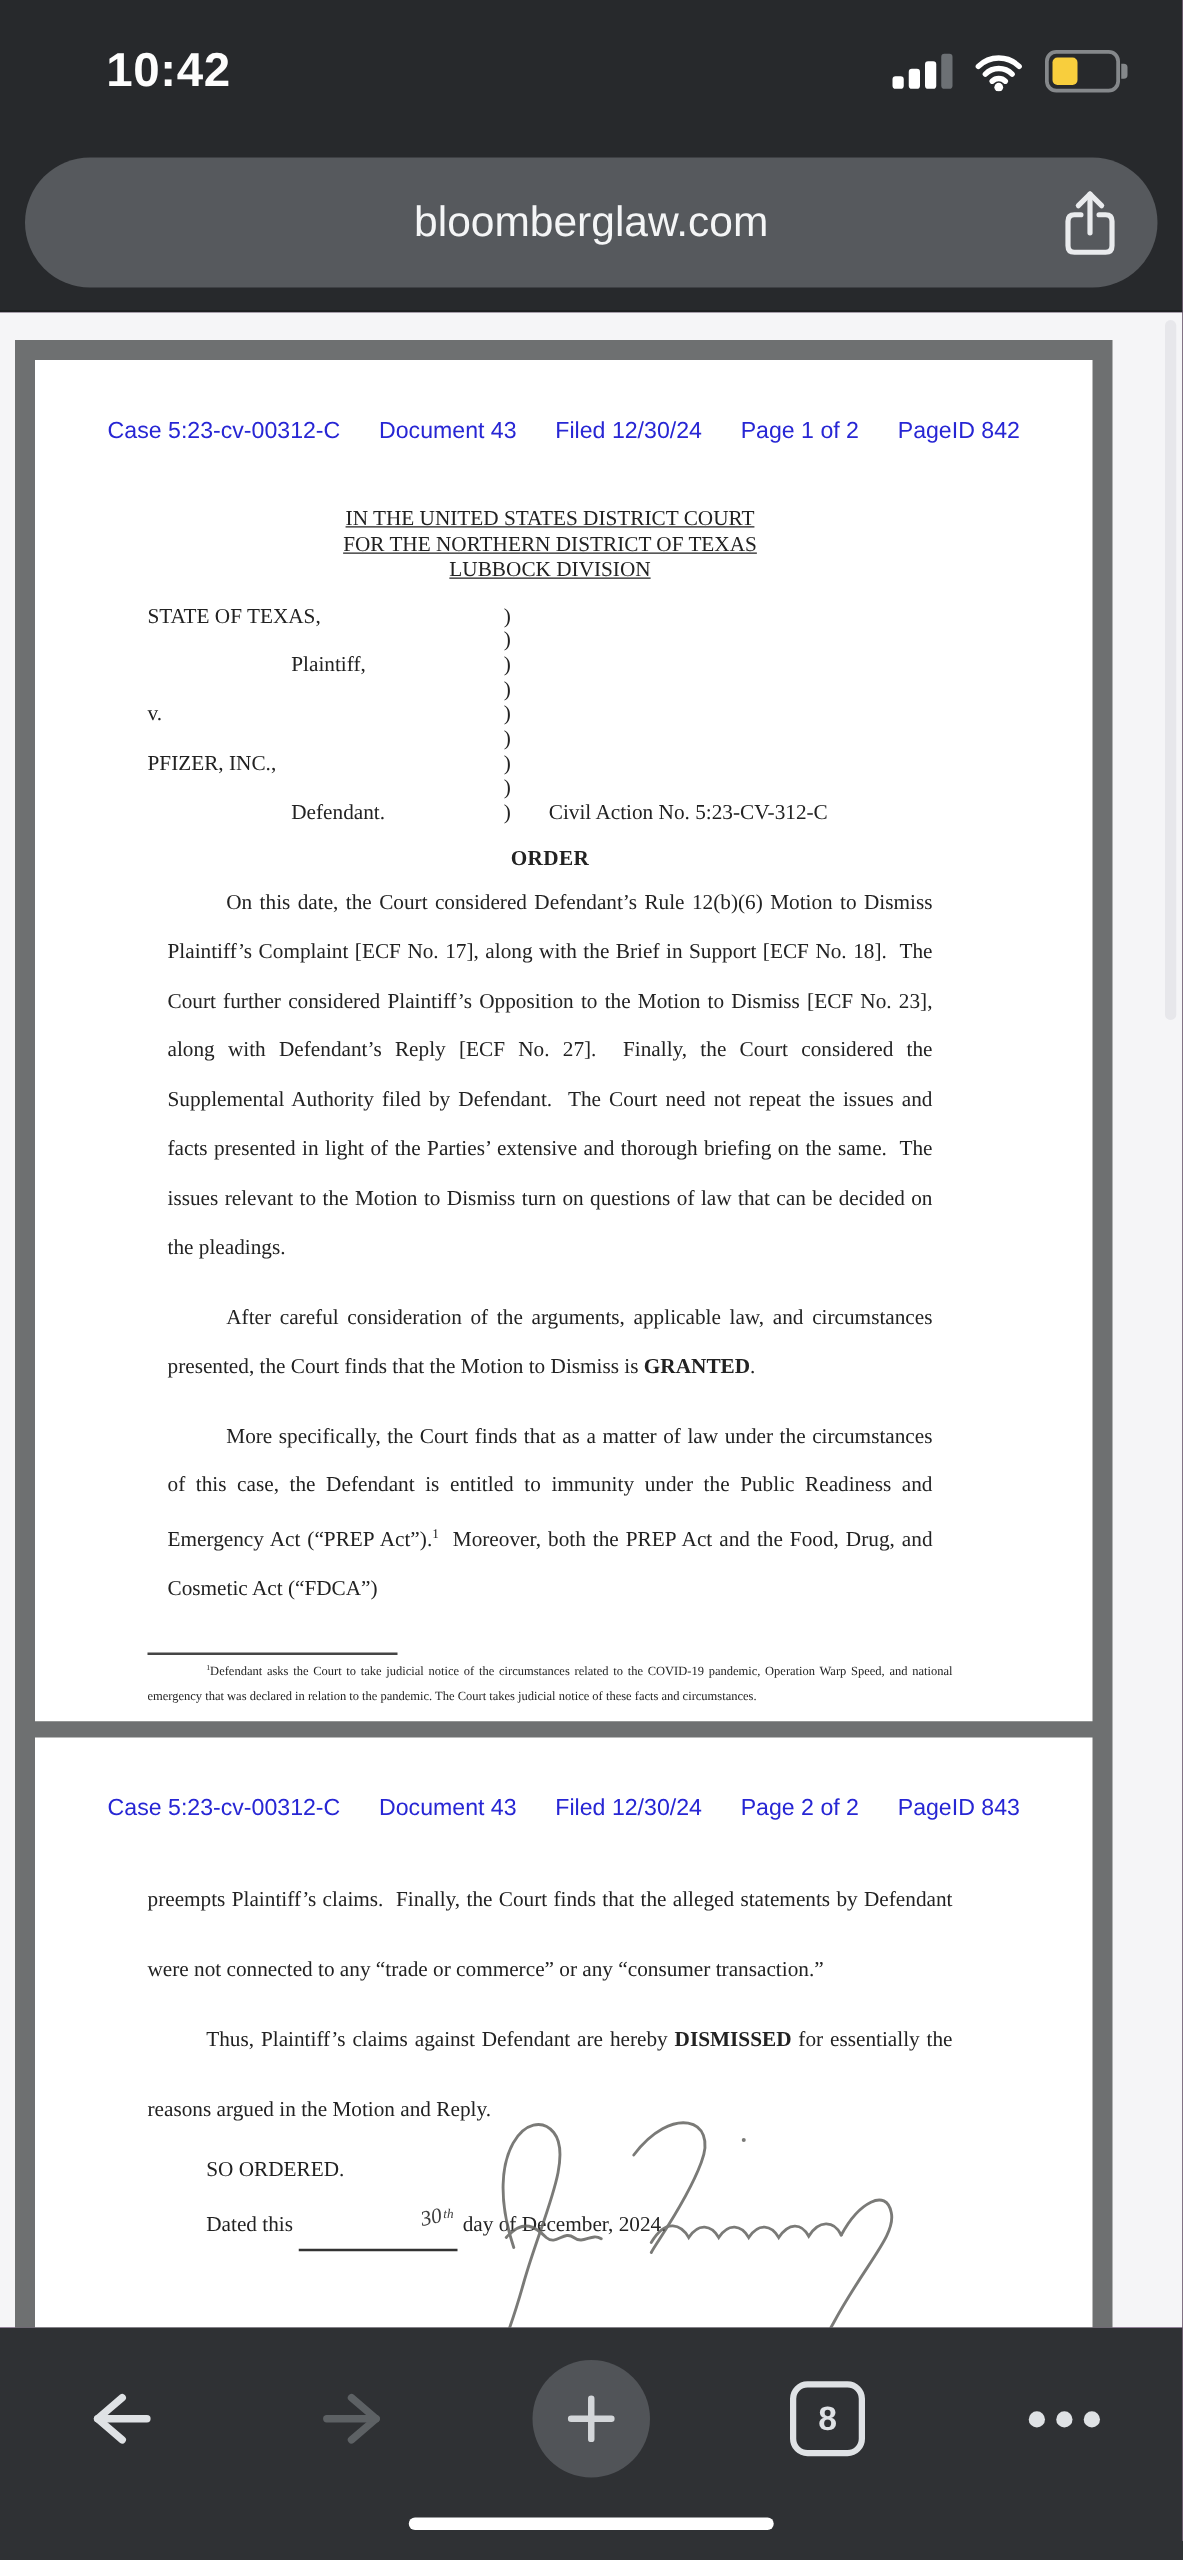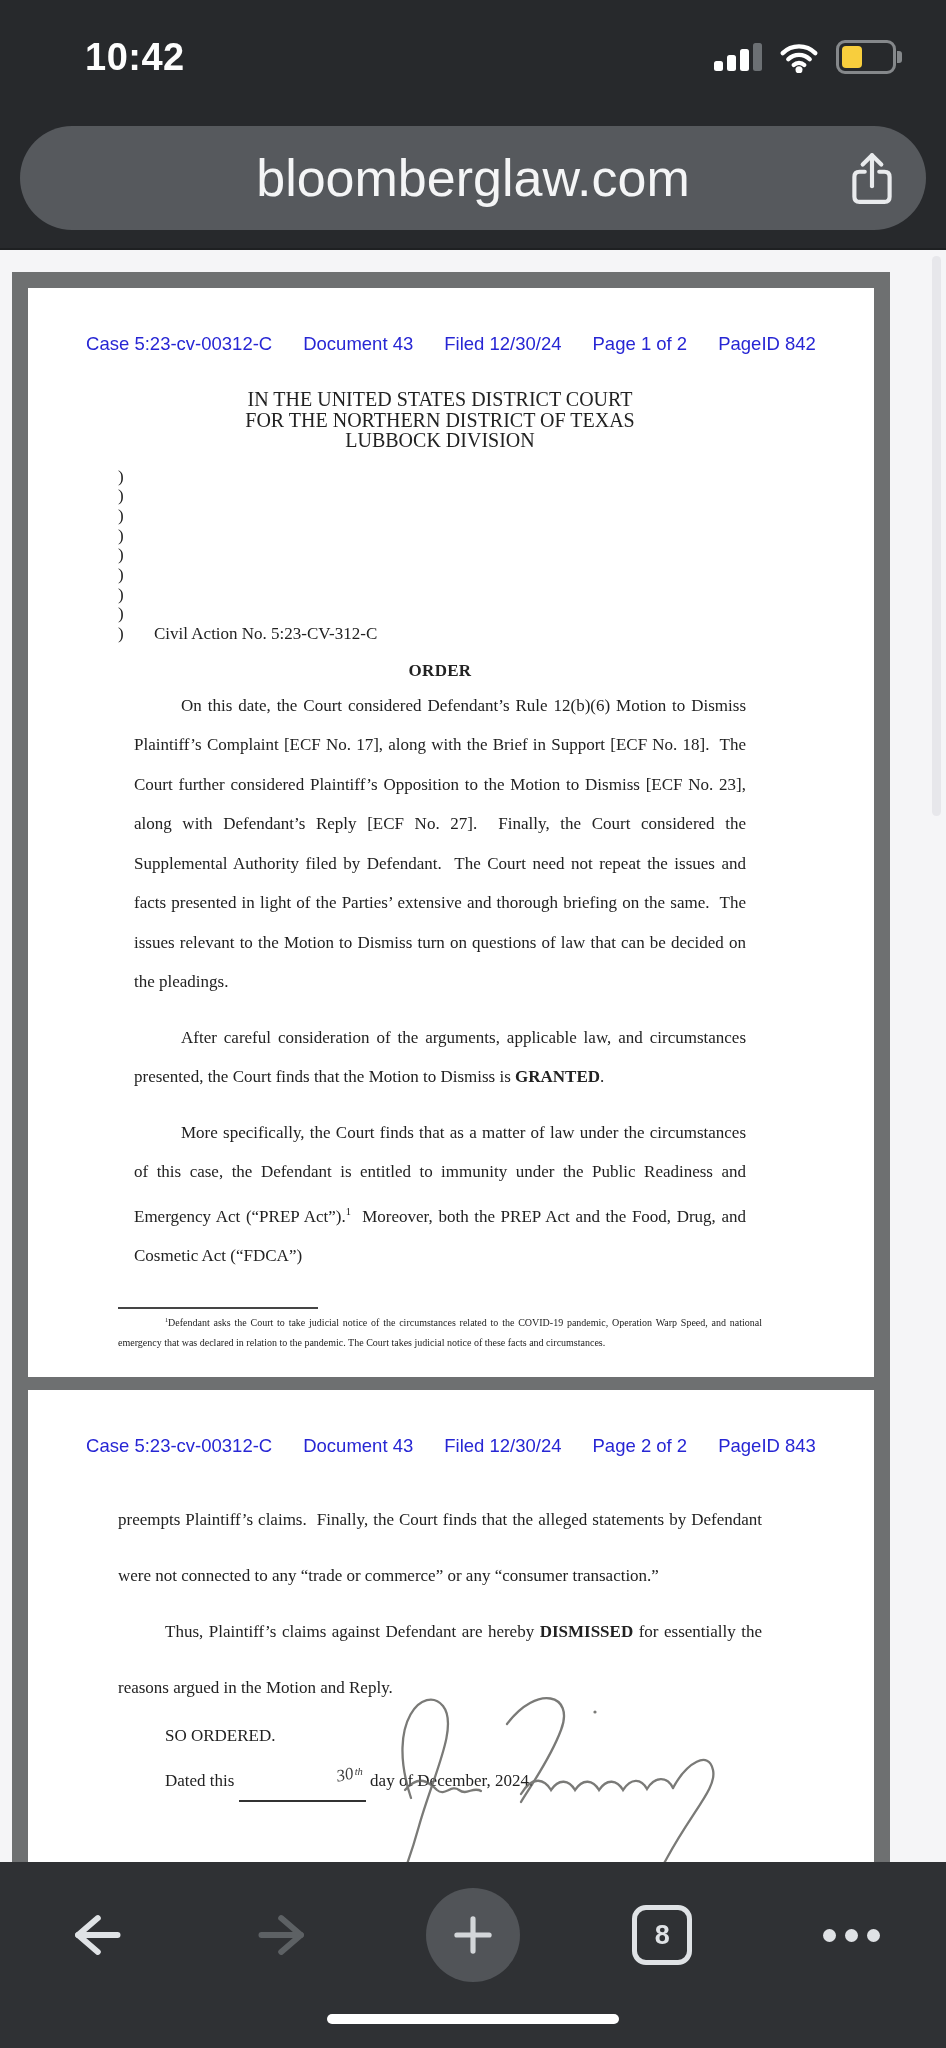--- a/index.html
+++ b/index.html
@@ -12,32 +12,32 @@
   .status-icons{display:flex;align-items:center;gap:16px;}
   .sig-bars{display:flex;align-items:flex-end;gap:4px;height:28px;}
   .sig-bars i{display:block;width:9px;border-radius:2.5px;background:#fff;}
   .sig-bars i:nth-child(1){height:10px}.sig-bars i:nth-child(2){height:16px}
   .sig-bars i:nth-child(3){height:22px}.sig-bars i:nth-child(4){height:28px;background:#6c7074;}
   .battery{position:relative;width:54px;height:28px;border:3px solid #85888b;border-radius:9px;margin-right:8px;}
   .battery .fill{position:absolute;left:3px;top:3px;bottom:3px;width:20px;border-radius:4px;}
   .battery .cap{position:absolute;right:-9px;top:8px;width:5px;height:12px;background:#85888b;border-radius:0 3px 3px 0;}
   .url-row{padding:26px 20px 0 20px;}
   .url-pill{position:relative;height:104px;border-radius:52px;background:#56595d;display:flex;align-items:center;justify-content:center;}
-  .url-text{font-size:52px;font-weight:500;color:#f4f5f6;}
+  .url-text{font-size:34px;font-weight:500;color:#f4f5f6;}
   .share-btn{position:absolute;right:24px;top:50%;transform:translateY(-50%);width:60px;height:66px;display:flex;align-items:center;justify-content:center;}
   
   .content{position:absolute;top:250px;bottom:186px;left:0;right:0;background:#f5f5f7;overflow:hidden;}
   .scrollbar{position:absolute;right:5px;top:6px;width:9px;height:560px;border-radius:5px;background:#dddde2;opacity:.6;}
   .pdf-frame{margin:22px 56px 0 12px;background:#6e7071;padding:16px;}
   .page{background:#fff;box-sizing:border-box;font-family:"Liberation Serif","DejaVu Serif",serif;color:#222;}
   .page1{height:1089px;padding:45px 112px 0 90px;margin-bottom:13px;}
   .page2{height:700px;padding:45px 112px 0 90px;position:relative;}
   .doc-header{display:flex;justify-content:center;gap:31px;margin:0 -112px 0 -90px;
               font-family:"Liberation Sans","DejaVu Sans",sans-serif;font-size:18.5px;line-height:22px;white-space:nowrap;}
-  .court{text-align:center;margin-top:34px;font-size:20px;line-height:20.5px;}
+  .court{text-align:center;margin-top:50px;font-size:17px;line-height:20.5px;text-decoration:underline;}
   .caption{display:flex;margin-top:16px;font-size:17px;line-height:19.7px;}
   .caption div>div{height:19.7px;}
   .cap-left{width:285px;}
   .cap-mid{width:36px;}
   .cap-right{flex:1;}
   .cap-indent{padding-left:115px;}
   .order{text-align:center;margin-top:17px;font-size:17px;font-weight:700;letter-spacing:.3px;}
   .body p{margin:16px;font-size:17px;line-height:39.5px;text-indent:47px;text-align:justify;white-space:pre-wrap;}
   .body p:first-child{margin-top:5px;}
   .b{font-weight:700;}
@@ -118,20 +118,31 @@
           <span>Filed 12/30/24</span>
           <span>Page 1 of 2</span>
           <span>PageID 842</span>
         </div>
         <div class="court">
           <div>IN THE UNITED STATES DISTRICT COURT</div>
           <div>FOR THE NORTHERN DISTRICT OF TEXAS</div>
           <div>LUBBOCK DIVISION</div>
         </div>
         <div class="caption">
+          <div class="cap-left">
+            <div>STATE OF TEXAS,</div>
+            <div></div>
+            <div class="cap-indent">Plaintiff,</div>
+            <div></div>
+            <div>v.</div>
+            <div></div>
+            <div>PFIZER, INC.,</div>
+            <div></div>
+            <div class="cap-indent">Defendant.</div>
+          </div>
           <div class="cap-mid">
             <div>)</div>
               <div>)</div>
             <div>)</div>
               <div>)</div>
             <div>)</div>
               <div>)</div>
             <div>)</div>
               <div>)</div>
             <div>)</div>

